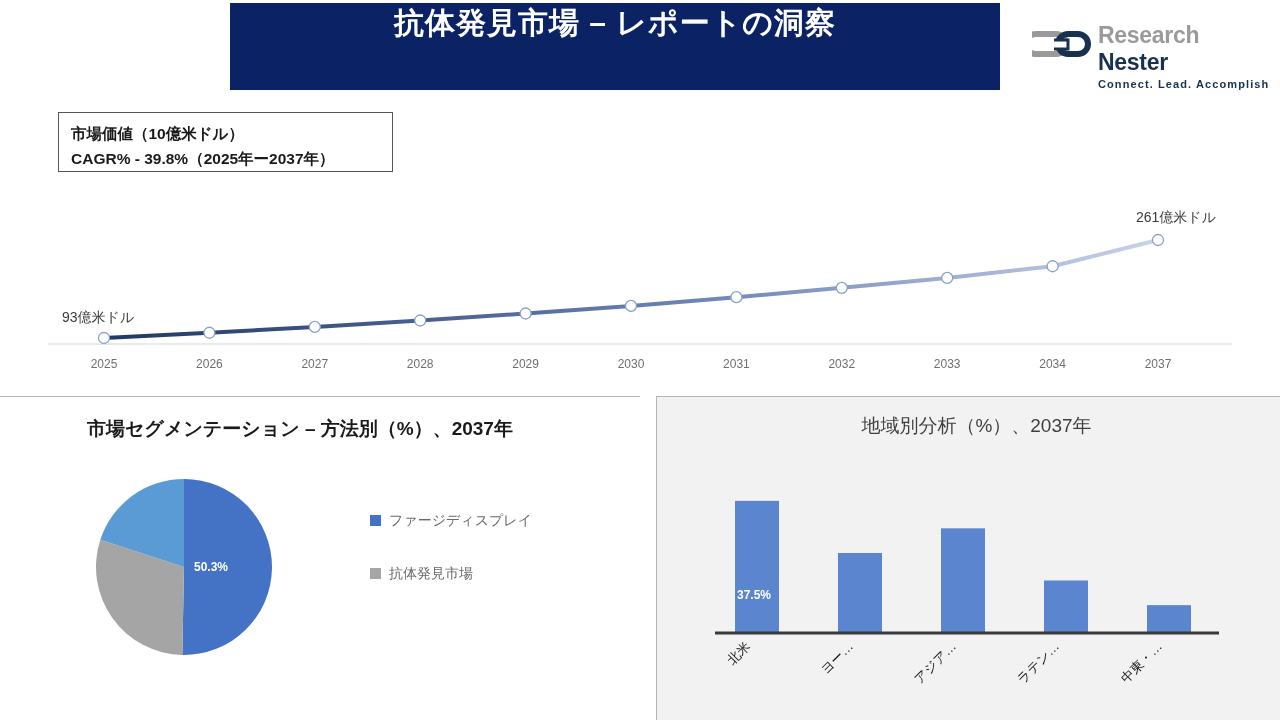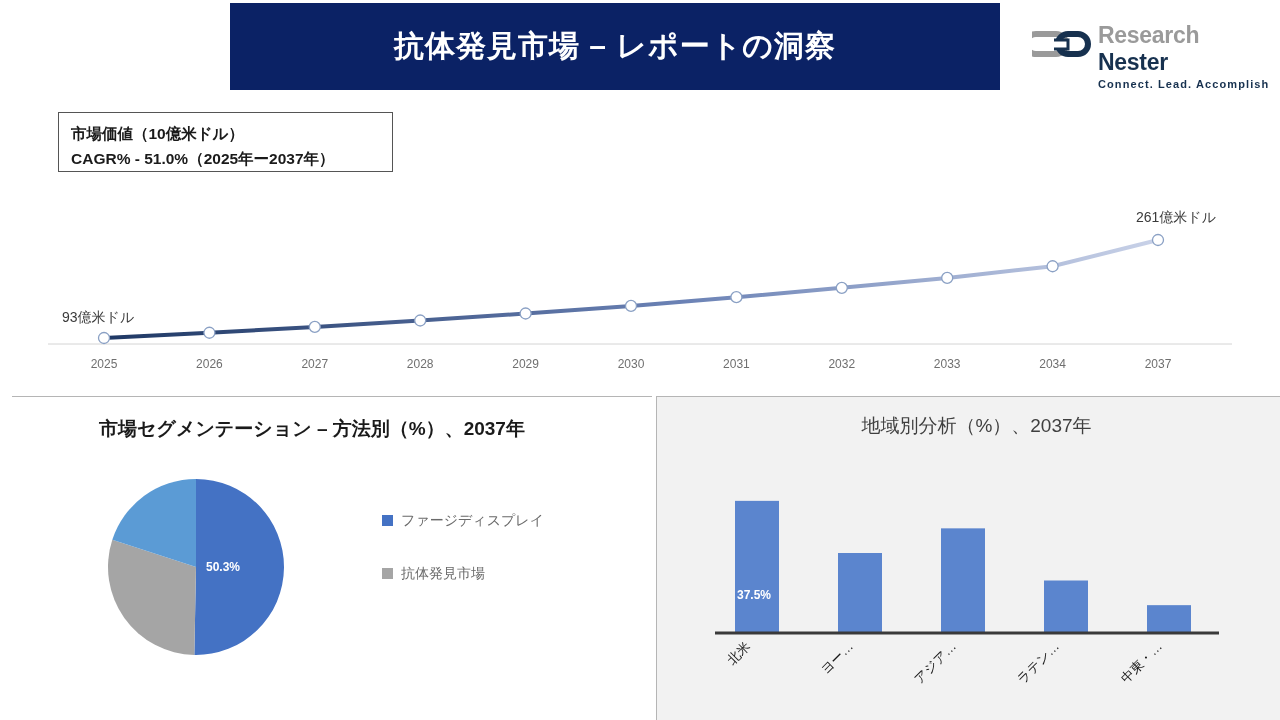--- a/index.html
+++ b/index.html
@@ -8,21 +8,21 @@
     background:#ffffff;
     font-family:"Liberation Sans","DejaVu Sans",sans-serif;
     position:relative;overflow:hidden;
     color:#404040;
   }
   
   #header{position:absolute;left:0;top:0;width:1280px;height:95px;background:#ffffff;}
   #title-bar{
     position:absolute;left:230px;top:3px;width:770px;height:87px;
     background:#0b2265;
-    display:flex;align-items:center;justify-content:center;
+    display:flex;justify-content:center;
   }
   #title-text{
     color:#ffffff;font-size:30px;font-weight:bold;letter-spacing:1px;
     white-space:nowrap;
   }
   #logo{position:absolute;left:1032px;top:22px;width:222px;height:48px;}
   #logo-mark{position:absolute;left:0;top:6px;width:60px;height:33px;}
   #logo-wordmark{position:absolute;left:66px;top:0px;width:160px;}
   #logo-word-research{font-size:23px;font-weight:bold;color:#9a9a9a;letter-spacing:-0.3px;}
   #logo-word-nester{font-size:23px;font-weight:bold;color:#17314f;letter-spacing:-0.3px;}
@@ -36,21 +36,21 @@
     position:absolute;left:58px;top:17px;width:335px;height:60px;
     border:1.5px solid #555;background:#ffffff;
     padding:8px 0 0 12px;box-sizing:border-box;
   }
   #value-box div{font-size:15.5px;font-weight:bold;color:#1a1a1a;line-height:25px;}
   #line-svg{position:absolute;left:0;top:0;width:1280px;height:300px;}
   .axis-tick-label{font-size:12px;fill:#6f6f6f;}
   .endpoint-label{font-size:14px;fill:#3a3a3a;}
   
   #pie-panel{
-    position:absolute;left:12px;top:396px;width:640px;height:324px;
+    position:absolute;left:0;top:396px;width:640px;height:324px;
     background:#ffffff;border-top:1px solid #b5b5b5;box-sizing:border-box;
   }
   #pie-title{
     position:absolute;left:0;top:14px;width:600px;
     text-align:center;font-size:19px;font-weight:bold;color:#1a1a1a;line-height:36px;
   }
   #pie-svg{position:absolute;left:88px;top:78px;width:200px;height:184px;}
   #pie-legend{position:absolute;left:370px;top:97px;width:200px;}
   .legend-row{display:flex;align-items:center;height:53px;text-align:right;}
   .legend-swatch{width:11px;height:11px;margin-right:8px;flex:0 0 auto;}
@@ -87,21 +87,21 @@
       <span id="logo-word-research">Research</span>
       <span id="logo-word-nester">Nester</span>
       <div id="logo-tagline">Connect. Lead. Accomplish</div>
     </div>
   </div>
 </div>
 
 <div id="line-panel">
   <div id="value-box">
     <div>市場価値（10億米ドル）</div>
-    <div>CAGR% - 51.0%（2025年ー2037年）</div>
+    <div>CAGR% - 39.8%（2025年ー2037年）</div>
   </div>
   <svg id="line-svg">
     <defs>
       <linearGradient id="lineGrad" x1="0" y1="0" x2="1" y2="0">
         <stop offset="0%" stop-color="#1f3864"></stop>
         <stop offset="55%" stop-color="#6b82b5"></stop>
         <stop offset="100%" stop-color="#c9d2e8"></stop>
       </linearGradient>
     </defs>
     <line id="baseline" x1="48" y1="249" x2="1232" y2="249" stroke="#d4d4d4" stroke-width="1"></line>

